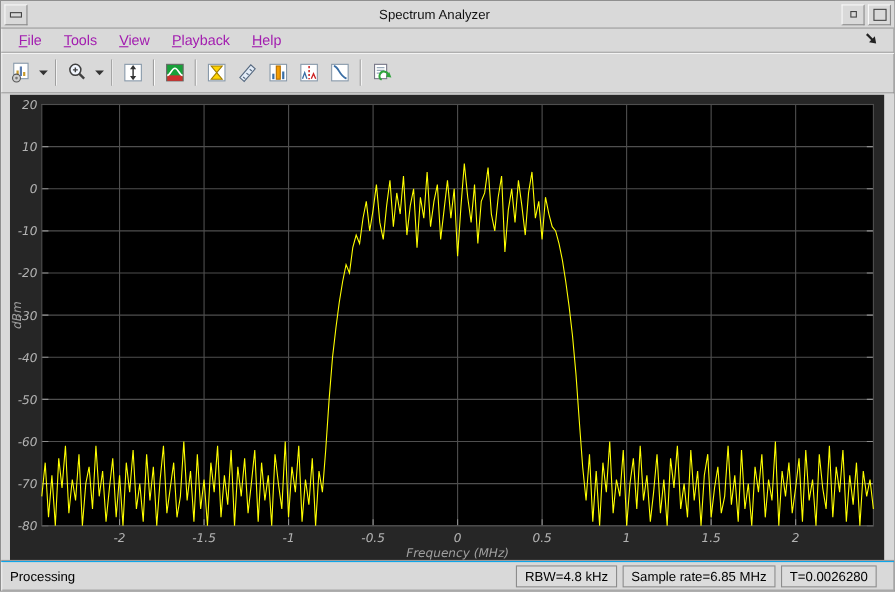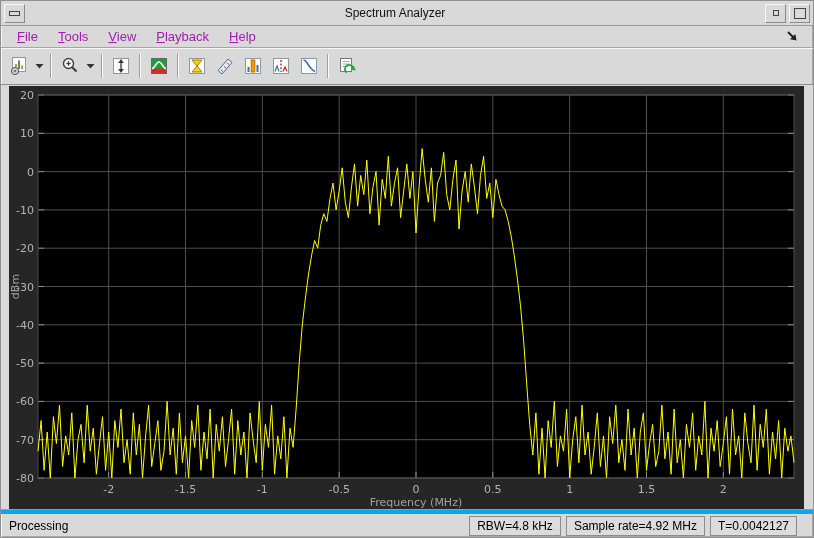--- a/index.html
+++ b/index.html
@@ -23,25 +23,25 @@
   .menu-item u{text-decoration:underline;}
   .dock-btn{margin-left:auto;margin-right:8px;}
   
   .toolbar{height:36px;flex:none;display:flex;align-items:center;padding:0 4px;
     border-bottom:1px solid #8d8d8d;}
   .tool-btn{width:26px;height:26px;display:flex;align-items:center;justify-content:center;
     border:1px solid transparent;border-radius:2px;}
   .tool-caret{width:13px;height:26px;display:flex;align-items:center;justify-content:center;}
   .tool-sep{width:1px;height:24px;background:#9f9f9f;border-right:1px solid #fbfbfb;margin:0 4px;}
   
-  .figure{flex:none;background:#d9d9d9;padding:1px 14px 0 8px;}
+  .figure{flex:none;background:#d9d9d9;padding:1px 14px 0 8px;font-style:italic;}
   .figure svg{display:block;}
   
   .statusbar{flex:1;display:flex;align-items:center;padding:0 8px;font-size:12px;color:#000;
-    border-top:4px solid #0ea5e9;box-shadow:0 -1px 0 #9b9b9b;}
+    border-top:1px solid #0ea5e9;box-shadow:0 -1px 0 #9b9b9b;}
   .status-panels{margin-left:auto;display:flex;gap:5px;margin-right:8px;align-items:center;}
   .status-panel{border:1px solid #8c8c8c;background:#dcdcdc;padding:2px 7px;font-size:12px;white-space:nowrap;}
 </style>
 </head>
 <body>
 
 <div class="window">
 
   <div class="titlebar">
     <div class="tb-btn">
@@ -254,18 +254,18 @@
         <polyline points="29.0,365.2 32.1,334.6 35.1,384.3 38.2,346.0 41.3,392.0 44.4,330.7 47.4,357.5 50.5,319.2 53.6,380.5 56.7,349.9 59.7,369.0 62.8,326.9 65.9,392.0 69.0,353.7 72.0,338.4 75.1,376.7 78.2,319.2 81.2,365.2 84.3,342.2 87.4,388.2 90.5,357.5 93.5,330.7 96.6,384.3 99.7,346.0 102.8,392.0 105.8,334.6 108.9,361.4 112.0,323.1 115.0,376.7 118.1,353.7 121.2,388.2 124.3,326.9 127.3,369.0 130.4,338.4 133.5,392.0 136.6,349.9 139.6,319.2 142.7,380.5 145.8,357.5 148.9,334.6 151.9,384.3 155.0,365.2 158.1,315.4 161.1,369.0 164.2,342.2 167.3,388.2 170.4,326.9 173.4,376.7 176.5,349.9 179.6,392.0 182.7,334.6 185.7,361.4 188.8,319.2 191.9,384.3 195.0,346.0 198.0,372.8 201.1,323.1 204.2,392.0 207.2,338.4 210.3,365.2 213.4,330.7 216.5,380.5 219.5,353.7 222.6,323.1 225.7,388.2 228.8,334.6 231.8,369.0 234.9,346.0 238.0,392.0 241.0,326.9 244.1,353.7 247.2,376.7 250.3,315.4 253.3,384.3 256.4,338.4 259.5,361.4 262.6,319.2 265.6,388.2 268.7,349.9 271.8,372.8 274.9,330.7 277.9,392.0 281.0,342.2 284.1,361.4 287.1,323.1 290.2,277.1 293.3,238.8 296.4,212.0 299.4,189.0 302.5,169.9 305.6,154.5 308.7,162.2 311.7,139.2 314.8,127.7 317.9,135.4 321.0,112.4 324.0,97.1 327.1,123.9 330.2,104.8 333.2,81.8 336.3,116.2 339.4,131.6 342.5,100.9 345.5,77.9 348.6,120.1 351.7,89.4 354.8,108.6 357.8,74.1 360.9,127.7 364.0,100.9 367.0,85.6 370.1,139.2 373.2,93.3 376.3,112.4 379.3,70.3 382.4,120.1 385.5,97.1 388.6,81.8 391.6,131.6 394.7,104.8 397.8,77.9 400.9,112.4 403.9,85.6 407.0,146.9 410.1,100.9 413.1,62.6 416.2,93.3 419.3,116.2 422.4,81.8 425.4,135.4 428.5,97.1 431.6,89.4 434.7,66.4 437.7,108.6 440.8,123.9 443.9,93.3 447.0,74.1 450.0,143.0 453.1,104.8 456.2,85.6 459.2,116.2 462.3,77.9 465.4,100.9 468.5,127.7 471.5,89.4 474.6,70.3 477.7,112.4 480.8,97.1 483.8,131.6 486.9,93.3 490.0,108.6 493.0,120.1 496.1,123.9 499.2,135.4 502.3,150.7 505.3,169.9 508.4,192.8 511.5,219.7 514.6,254.1 517.6,296.3 520.7,338.4 523.8,369.0 526.9,326.9 529.9,388.2 533.0,342.2 536.1,392.0 539.1,334.6 542.2,361.4 545.3,315.4 548.4,380.5 551.4,349.9 554.5,365.2 557.6,323.1 560.7,392.0 563.7,353.7 566.8,330.7 569.9,376.7 573.0,319.2 576.0,369.0 579.1,346.0 582.2,388.2 585.2,361.4 588.3,326.9 591.4,380.5 594.5,349.9 597.5,392.0 600.6,330.7 603.7,357.5 606.8,319.2 609.8,376.7 612.9,353.7 616.0,384.3 619.0,323.1 622.1,369.0 625.2,342.2 628.3,392.0 631.3,346.0 634.4,326.9 637.5,384.3 640.6,357.5 643.6,338.4 646.7,380.5 649.8,365.2 652.9,319.2 655.9,372.8 659.0,346.0 662.1,388.2 665.1,323.1 668.2,376.7 671.3,353.7 674.4,392.0 677.4,338.4 680.5,361.4 683.6,326.9 686.7,384.3 689.7,349.9 692.8,369.0 695.9,315.4 699.0,392.0 702.0,342.2 705.1,365.2 708.2,334.6 711.2,380.5 714.3,357.5 717.4,330.7 720.5,388.2 723.5,323.1 726.6,369.0 729.7,349.9 732.8,392.0 735.8,326.9 738.9,357.5 742.0,376.7 745.0,319.2 748.1,384.3 751.2,338.4 754.3,361.4 757.3,323.1 760.4,388.2 763.5,346.0 766.6,372.8 769.6,334.6 772.7,392.0 775.8,342.2 778.9,365.2 781.9,349.9 785.0,376.7" fill="none" stroke="#ffff00" stroke-width="1"></polyline>
         <text x="407" y="420" fill="#a0a0a0" font-size="11" text-anchor="middle" font-family="&quot;DejaVu Sans&quot;, sans-serif">Frequency (MHz)</text>
         <text x="10" y="200.5" fill="#a0a0a0" font-size="11" text-anchor="middle" font-family="&quot;DejaVu Sans&quot;, sans-serif" transform="rotate(-90 10 200.5)">dBm</text>
       </svg>
   </div>
 
   <div class="statusbar">
     <span>Processing</span>
     <div class="status-panels">
       <span class="status-panel">RBW=4.8 kHz</span>
-      <span class="status-panel">Sample rate=4.92 MHz</span>
-      <span class="status-panel">T=0.0042127</span>
+      <span class="status-panel">Sample rate=6.85 MHz</span>
+      <span class="status-panel">T=0.0026280</span>
     </div>
   </div>
 
 </div>
 
 </body></html>

